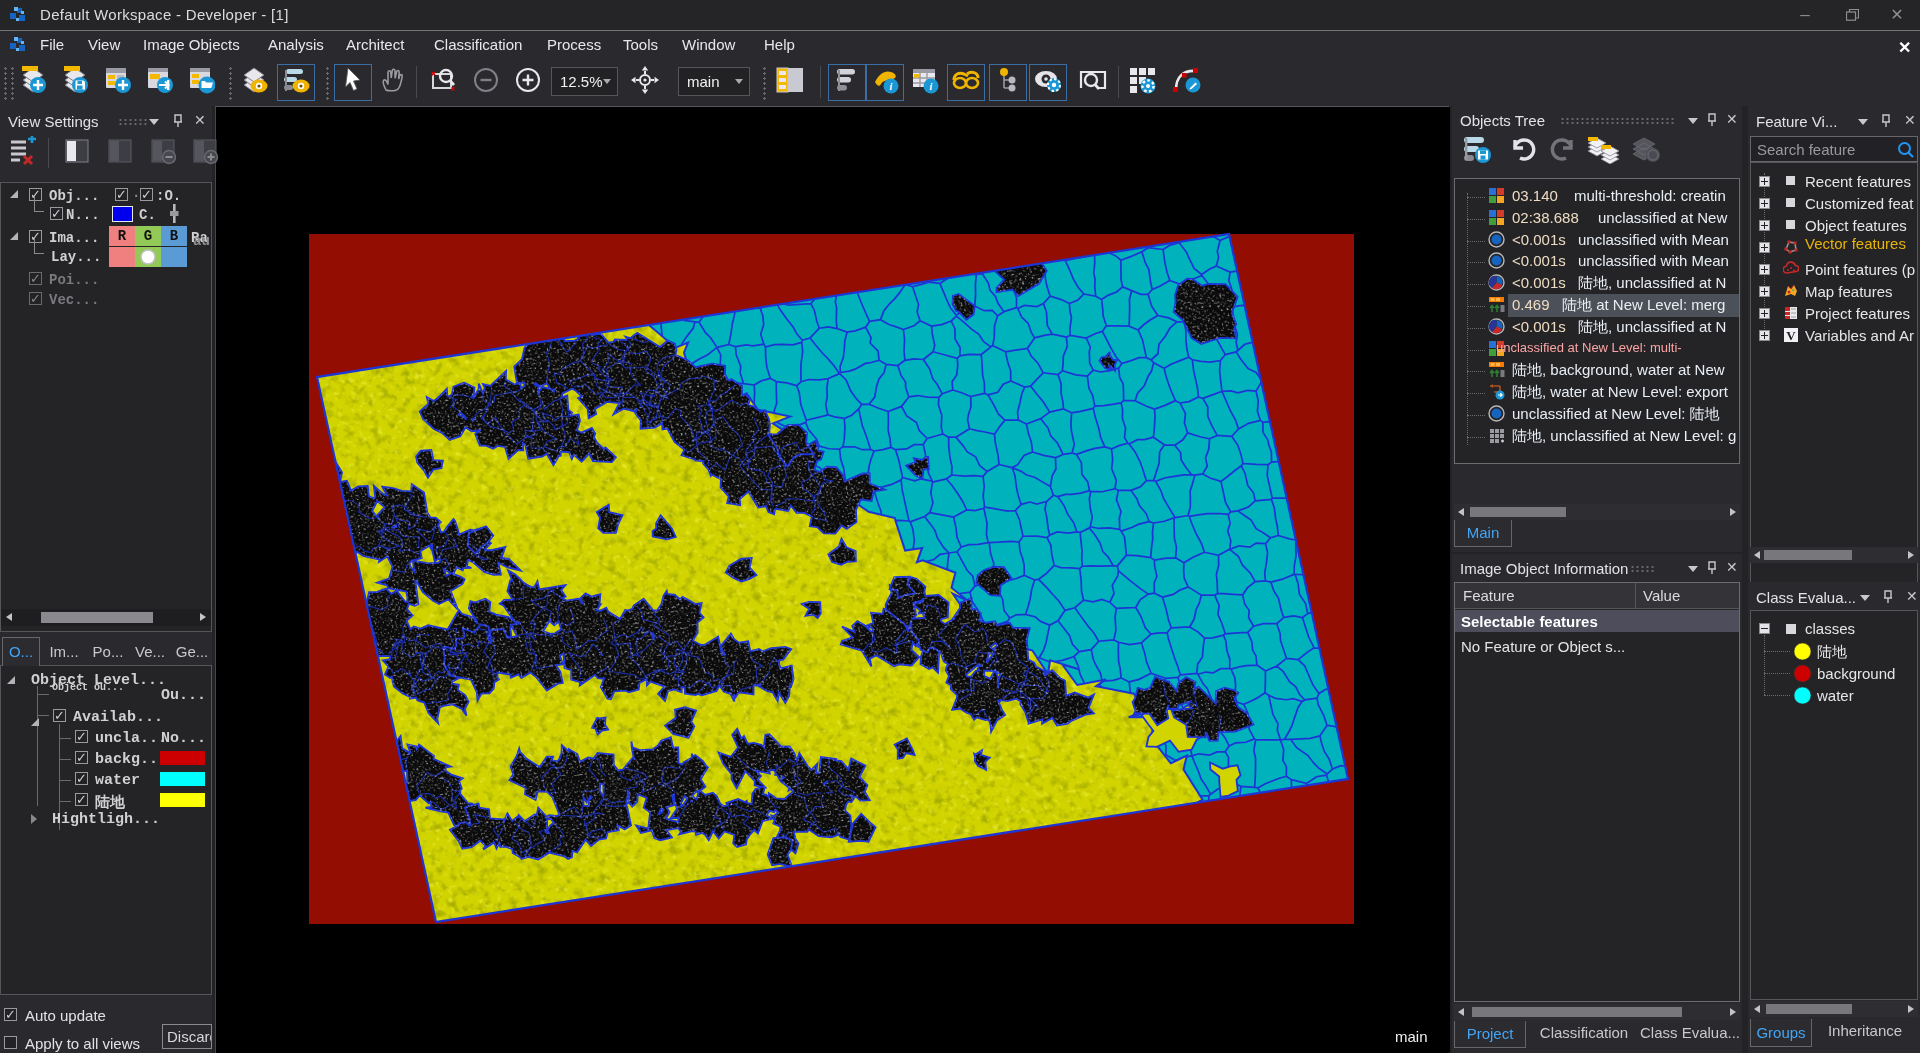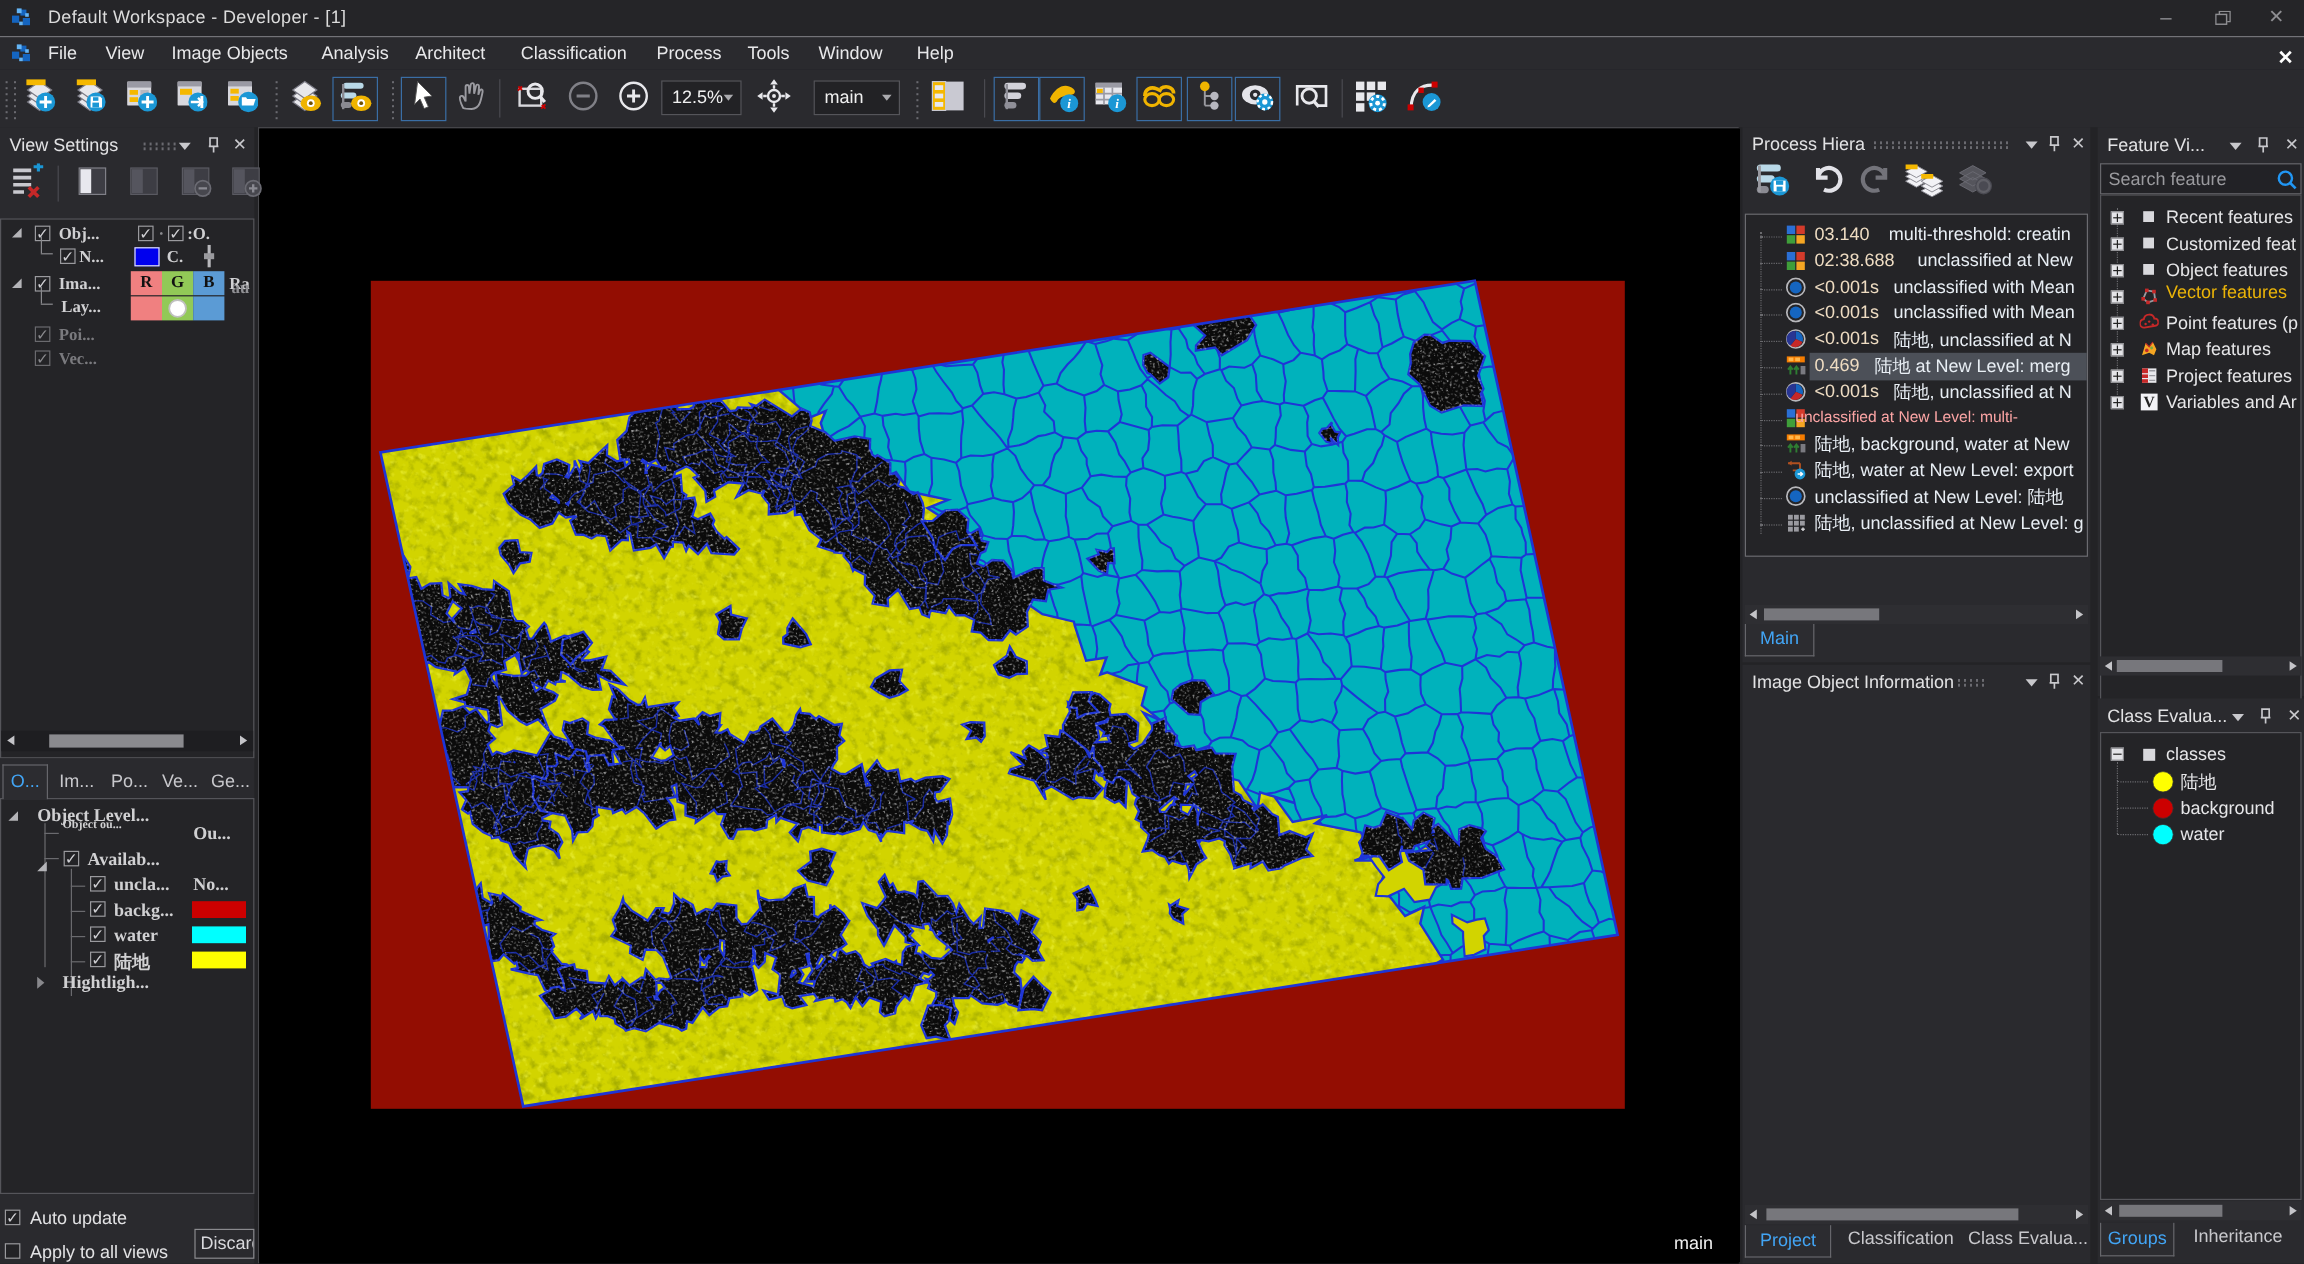--- a/index.html
+++ b/index.html
@@ -18,21 +18,21 @@
 .well{position:absolute;background:#242427;border:1px solid #66666b}
 .scroll{position:absolute;background:#2e2e32}
 .thumb{position:absolute;top:2px;height:11px;background:#77777c}
 .sarrow{position:absolute;top:3px;width:0;height:0}
 .sal{border-top:4.5px solid transparent;border-bottom:4.5px solid transparent;border-right:6px solid #c4c4c8}
 .sar{border-top:4.5px solid transparent;border-bottom:4.5px solid transparent;border-left:6px solid #c4c4c8}
 .cb{position:absolute;width:13px;height:13px;border:1px solid #9a9a9e;background:#232326;color:#d0d0d4;font-size:13px;line-height:12px;text-align:center}
 .cb.g{color:#88888c;border-color:#6a6a6e}
 .tab{position:absolute;font-size:15px;color:#c8c8cc;text-align:center;white-space:nowrap}
 .tab.active{color:#42a5f5;background:#2c2c30;border:1px solid #66666b}
-.mono{font-family:Liberation Serif, serif}
+.mono{font-family:Liberation Mono, monospace}
 .treetext{color:#d0d0d2;font-size:14px;font-weight:bold}
 </style></head>
 <body>
 
 <div id="titlebar">
  <div class="abs" style="left:8px;top:5px"><svg width="20" height="20" viewBox="0 0 20 20">
         <g fill="#1565c0">
           <rect x="2" y="8" width="6" height="6"></rect>
           <rect x="9" y="3" width="5" height="5"></rect>
           <rect x="11" y="10" width="6" height="6"></rect>
@@ -506,21 +506,21 @@
 <div class="thumb" style="left:25px;top:3px;width:96px;height:11px;background:#8a8a8e"></div>
 <span class="sarrow sar" style="right:5px;top:4px"></span>
 </div>
 <span class="cb" style="left:4px;top:376px">✓</span>
 <span class="abs" style="left:25px;top:375px;color:#e2e2e4;font-size:15px">Auto update</span>
 <span class="cb" style="left:4px;top:404px"></span>
 <span class="abs" style="left:25px;top:403px;color:#e2e2e4;font-size:15px">Apply to all views</span>
 <div class="abs" style="left:162px;top:392px;width:50px;height:25px;border:1px solid #8a8a8e;background:#2a2a2e;color:#d8d8dc;font-size:15px;line-height:23px;padding-left:4px;overflow:hidden">Discard</div>
 </div>
 <div class="abs" style="left:1452px;top:106px;width:290px;height:446px;background:#2a2a2e">
-<div class="panel-title abs" style="left:8px;top:6px">Process Hiera</div>
+<div class="panel-title abs" style="left:8px;top:6px">Objects Tree</div>
     <div class="abs" style="left:108px;top:11px;width:115px;height:8px;background-image:radial-gradient(circle,#6a6a70 1px,transparent 1.2px);background-size:5px 4px"></div>
     <div class="abs" style="left:236px;top:12px;width:0;height:0;border-left:5px solid transparent;border-right:5px solid transparent;border-top:6px solid #c8c8cc"></div>
     <svg class="abs" style="left:254px;top:7px" width="12" height="14" viewBox="0 0 12 14">
       <path d="M3 1 H9 V8 H3 Z M2 8 H10 M6 8 V13" stroke="#c8c8cc" stroke-width="1.4" fill="none"></path>
     </svg>
     <div class="abs" style="left:274px;top:5px;color:#c8c8cc;font-size:14px">✕</div>
 <div class="abs" style="left:10px;top:28px"><svg width="30" height="30" viewBox="0 0 30 30">
         <rect x="2" y="3" width="20" height="6" rx="3" fill="#b9d9e8"></rect>
         <rect x="2" y="12" width="15" height="6" rx="3" fill="#b9d9e8"></rect>
         <rect x="2" y="21" width="10" height="6" rx="3" fill="#8a8a92"></rect>
@@ -673,20 +673,29 @@
 <div class="tab active" style="left:2px;top:414px;width:58px;height:27px;line-height:26px;border-top:none">Main</div>
 </div>
 <div class="abs" style="left:1452px;top:554px;width:290px;height:499px;background:#2a2a2e">
 <div class="panel-title abs" style="left:8px;top:6px">Image Object Information</div>
     <div class="abs" style="left:178px;top:11px;width:26px;height:8px;background-image:radial-gradient(circle,#6a6a70 1px,transparent 1.2px);background-size:5px 4px"></div>
     <div class="abs" style="left:236px;top:12px;width:0;height:0;border-left:5px solid transparent;border-right:5px solid transparent;border-top:6px solid #c8c8cc"></div>
     <svg class="abs" style="left:254px;top:7px" width="12" height="14" viewBox="0 0 12 14">
       <path d="M3 1 H9 V8 H3 Z M2 8 H10 M6 8 V13" stroke="#c8c8cc" stroke-width="1.4" fill="none"></path>
     </svg>
     <div class="abs" style="left:274px;top:5px;color:#c8c8cc;font-size:14px">✕</div>
+<div class="well" style="left:2px;top:28px;width:286px;height:420px;border-color:#6b6b70">
+<div class="abs" style="left:0;top:0;width:100%;height:26px;background:#333338;border-bottom:1px solid #55555a"></div>
+<span class="abs" style="left:8px;top:4px;color:#dcdcde;font-size:15px">Feature</span>
+<div class="abs" style="left:180px;top:0;width:1px;height:26px;background:#55555a"></div>
+<span class="abs" style="left:188px;top:4px;color:#dcdcde;font-size:15px">Value</span>
+<div class="abs" style="left:0;top:27px;width:100%;height:22px;background:#4d4d5c"></div>
+<span class="abs" style="left:6px;top:30px;color:#fff;font-size:15px;font-weight:bold">Selectable features</span>
+<span class="abs" style="left:6px;top:55px;color:#e4e4e6;font-size:15px">No Feature or Object s...</span>
+</div>
 <div class="scroll" style="left:2px;top:450px;width:286px;height:16px;background:#2e2e32">
       <span class="sarrow sal" style="left:4px;top:4px"></span>
       <div class="thumb" style="left:18px;top:2.5px;width:210px;height:10px"></div>
       <span class="sarrow sar" style="right:4px;top:4px"></span>
     </div>
 <div class="tab active" style="left:2px;top:467px;width:72px;height:27px;line-height:26px;border-top:none">Project</div>
 <span class="tab" style="left:82px;top:470px;width:100px">Classification</span>
 <span class="tab" style="left:188px;top:470px;width:100px">Class Evalua...</span>
 </div>
 <div class="abs" style="left:1748px;top:106px;width:172px;height:474px;background:#2a2a2e">

